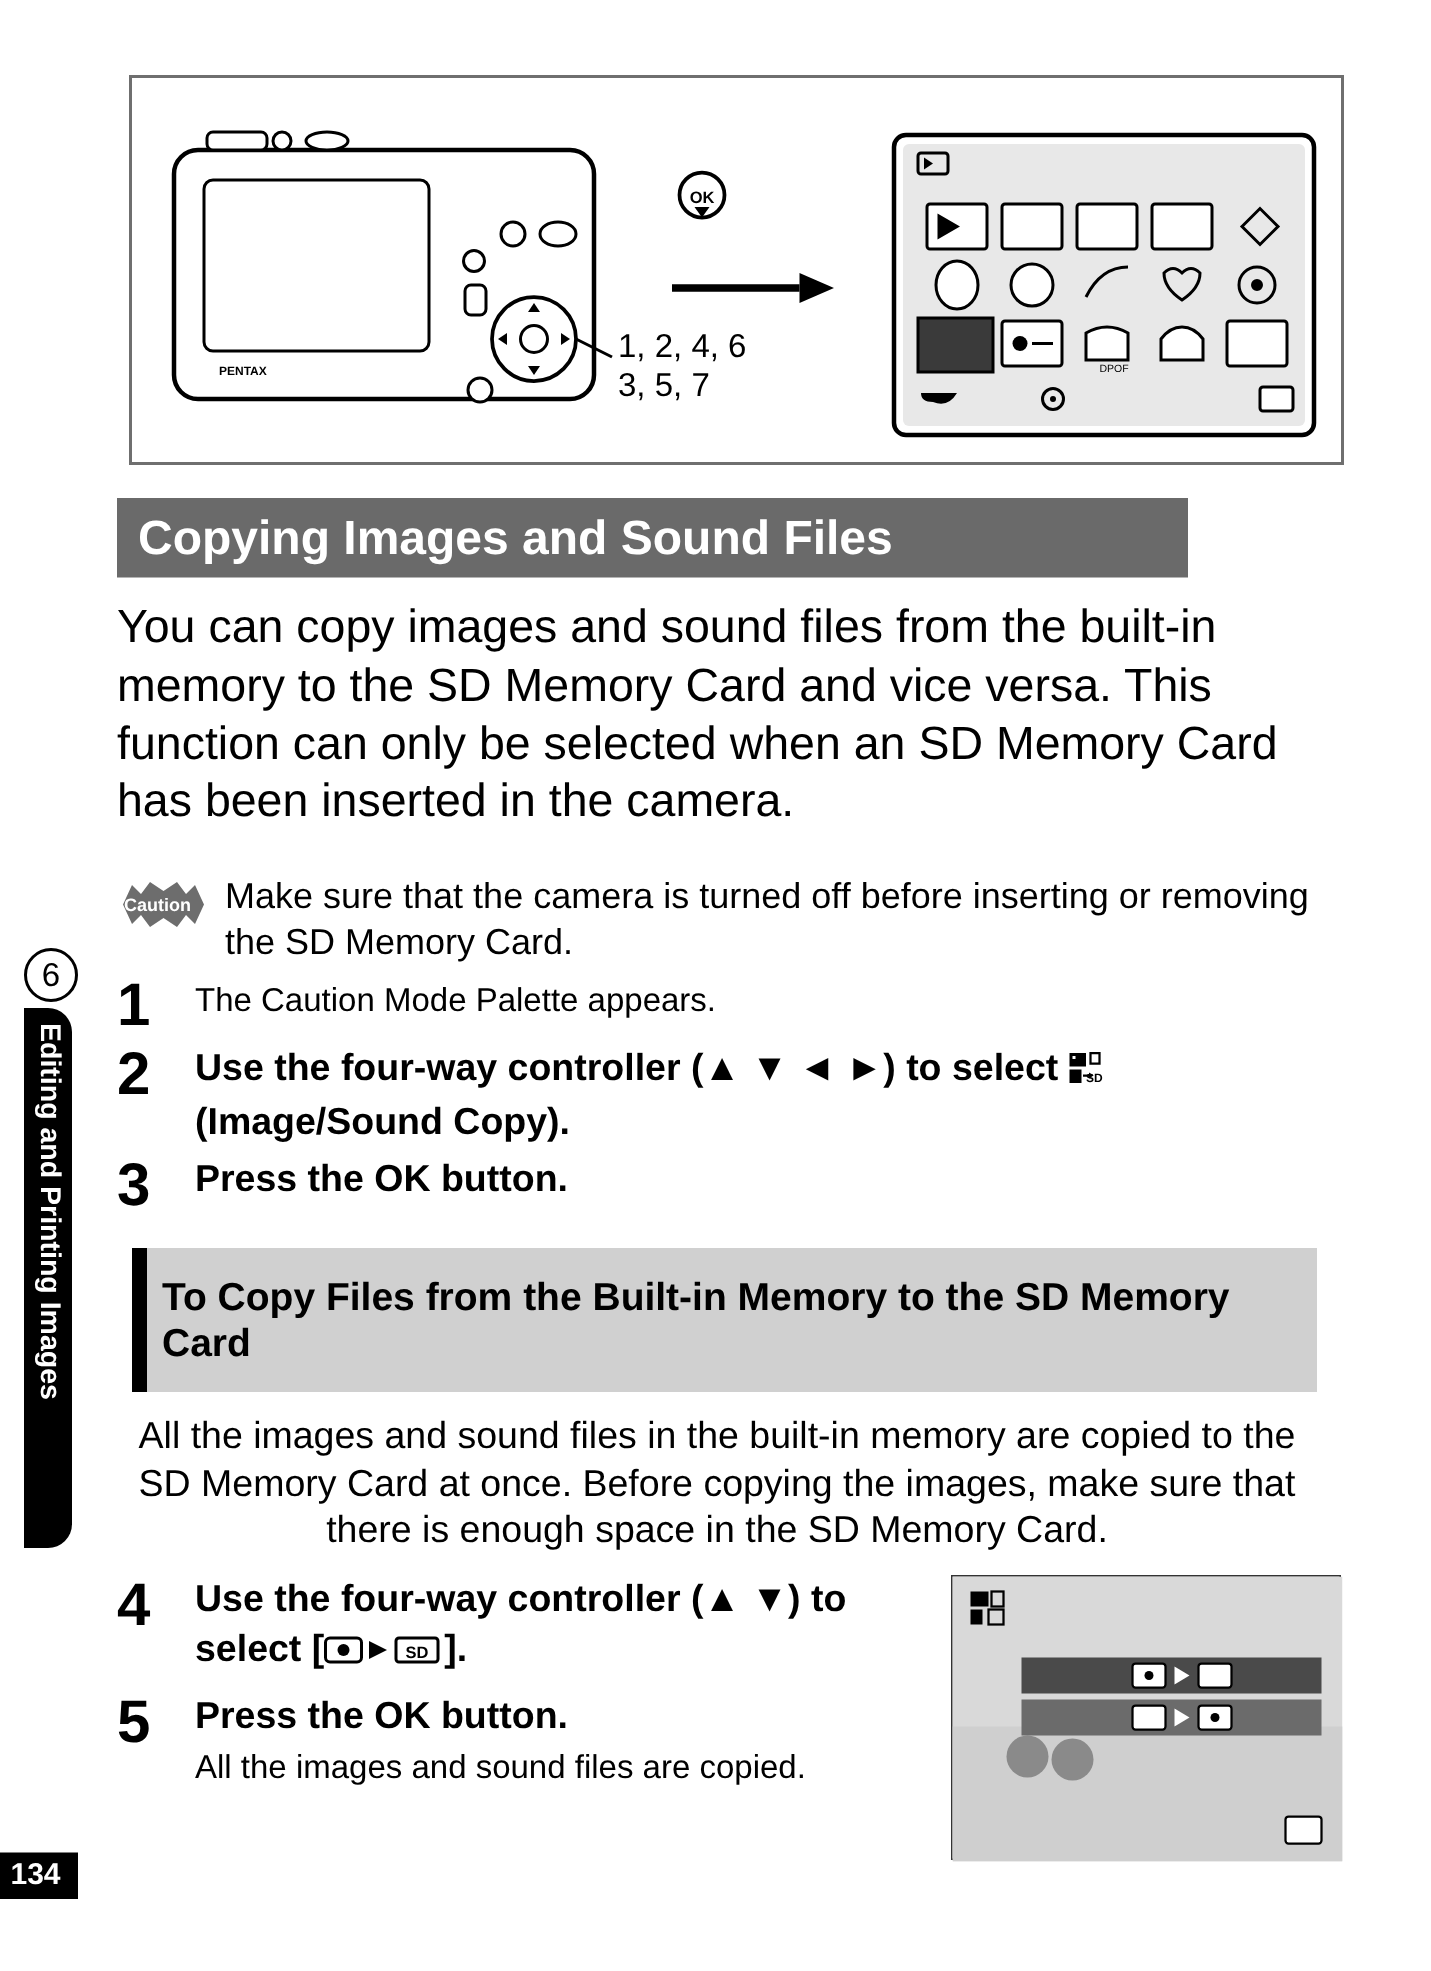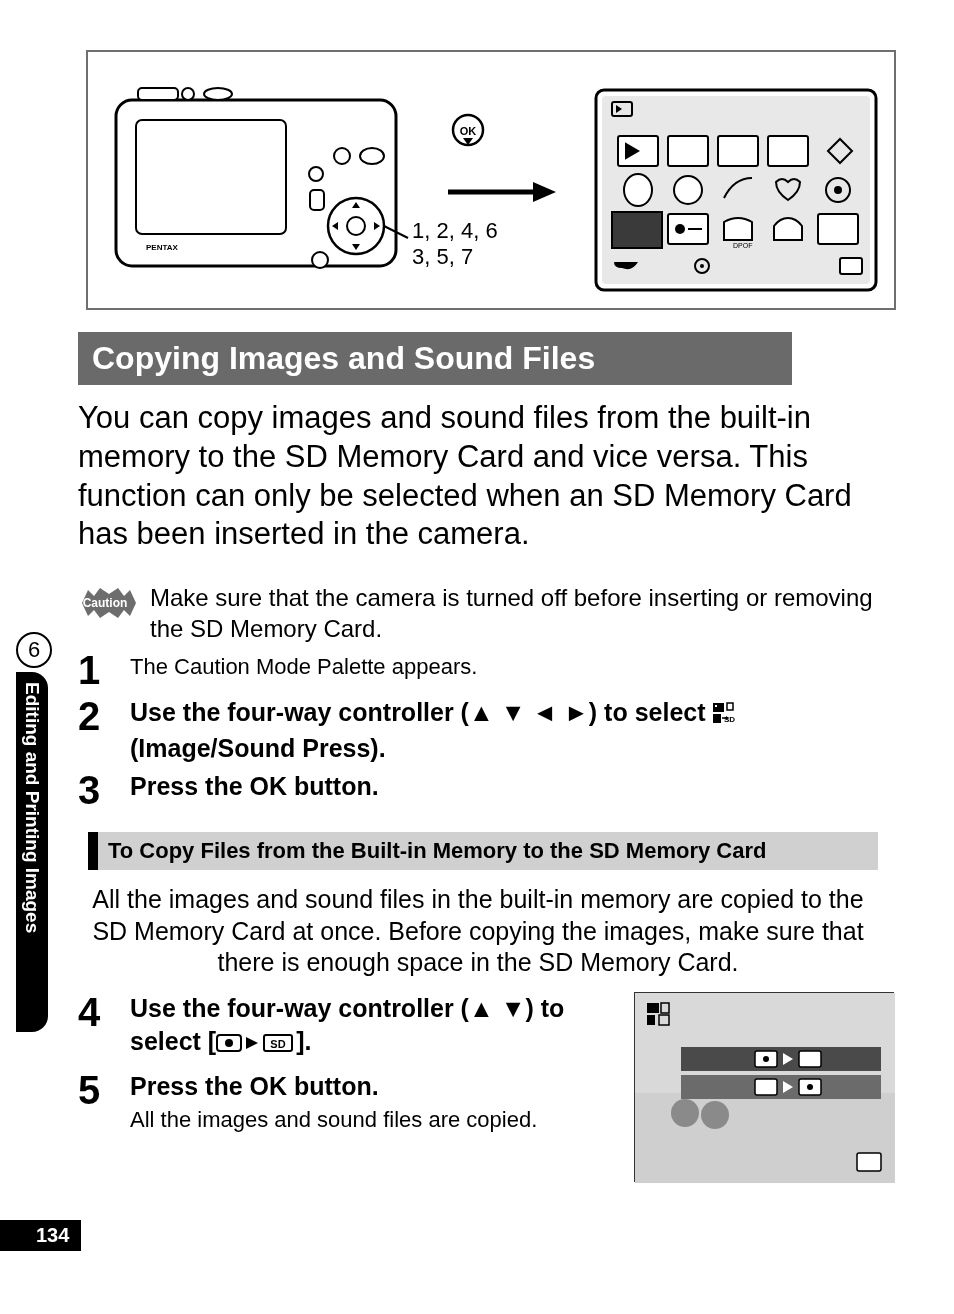--- a/index.html
+++ b/index.html
@@ -17,34 +17,34 @@
   .caution-label { position: relative; font-size: 12px; }
   .caution-text { font-size: 24px; line-height: 1.3; flex: 1; }
 
   .steps { margin-left: 18px; width: 800px; }
   .step { display: flex; gap: 28px; margin-bottom: 6px; }
   .step-num { font-size: 40px; font-weight: bold; width: 24px; flex-shrink: 0; line-height: 1; }
   .step-body { flex: 1; }
   .step-title { font-size: 25px; font-weight: bold; line-height: 1.3; }
   .step-sub { font-size: 22px; margin-top: 4px; }
 
-  .subheading { background: #d0d0d0; border-left: 10px solid #000; font-size: 22px; font-weight: bold; padding: 6px 10px; margin: 22px 0 14px 28px; width: 790px; }
+  .subheading { background: #d0d0d0; border-left: 10px solid #000; font-size: 26px; font-weight: bold; padding: 17px 10px; margin: 22px 0 14px 28px; width: 790px; }
   .sub-body { font-size: 25px; line-height: 1.25; margin: 0 0 14px 18px; width: 800px; text-align: center; }
 
   .step-row-flex { display: flex; gap: 30px; margin-left: 18px; }
   .step-row-left { flex: 1; }
   .step-img { width: 260px; height: 190px; border: 1px solid #333; background: #e2e2e2; position: relative; }
   .step-img svg { position:absolute; top:0; left:0; }
 
   .sidebar-tab { position: absolute; left: 16px; top: 632px; }
   .tab-circle { width: 36px; height: 36px; border: 2px solid #000; border-radius: 50%; background: #fff; display:flex; align-items:center; justify-content:center; font-size: 22px; margin-bottom:4px; }
   .tab-bar { width: 32px; height: 360px; background: #000; color:#fff; border-radius: 0 16px 16px 0; display:flex; justify-content:center; padding-top:10px; }
   .tab-text { writing-mode: vertical-rl; font-size: 19px; font-weight: bold; }
 
-  .footer { position: absolute; left: 0; bottom: 63px; background: #000; color:#fff; font-weight:bold; font-size:20px; padding: 4px 12px 4px 36px; }
+  .footer { position: absolute; left: 0; bottom: 48px; background: #000; color:#fff; font-weight:bold; font-size:20px; padding: 4px 12px 4px 7px; }
 
   .inline-icon { display:inline-block; vertical-align:-3px; }
   .ok-inline { font-family: Arial; font-weight: bold; font-size: 25px; }
 </style>
 </head>
 <body>
 
 <div class="page">
 
   <div class="diagram-frame">
@@ -153,21 +153,21 @@
       <div class="step-body">
         <div class="step-title">
           <span>Use the four-way controller (</span><span>▲</span> <span>▼</span> <span>◄</span> <span>►</span><span>) to select </span><span class="inline-icon"><svg width="24" height="22" viewBox="0 0 24 22">
                 <rect x="1" y="1" width="11" height="9" fill="#000"></rect>
                 <rect x="3" y="3" width="2" height="2" fill="#fff"></rect>
                 <polygon points="15,1 21,1 21,8 15,8" fill="none" stroke="#000" stroke-width="1.5"></polygon>
                 <rect x="1" y="12" width="8" height="9" fill="#000"></rect>
                 <text x="12" y="20" font-size="8" fill="#000">SD</text>
                 <path d="M10 16 h4" stroke="#000" stroke-width="1.5"></path>
                 <polygon points="14,14 14,18 17,16" fill="#000"></polygon>
-              </svg></span><span> (Image/Sound Press).</span>
+              </svg></span><span> (Image/Sound Copy).</span>
         </div>
       </div>
     </div>
 
     <div class="step">
       <div class="step-num">3</div>
       <div class="step-body">
         <div class="step-title">
           <span>Press the </span><span class="ok-inline">OK</span><span> button.</span>
         </div>

